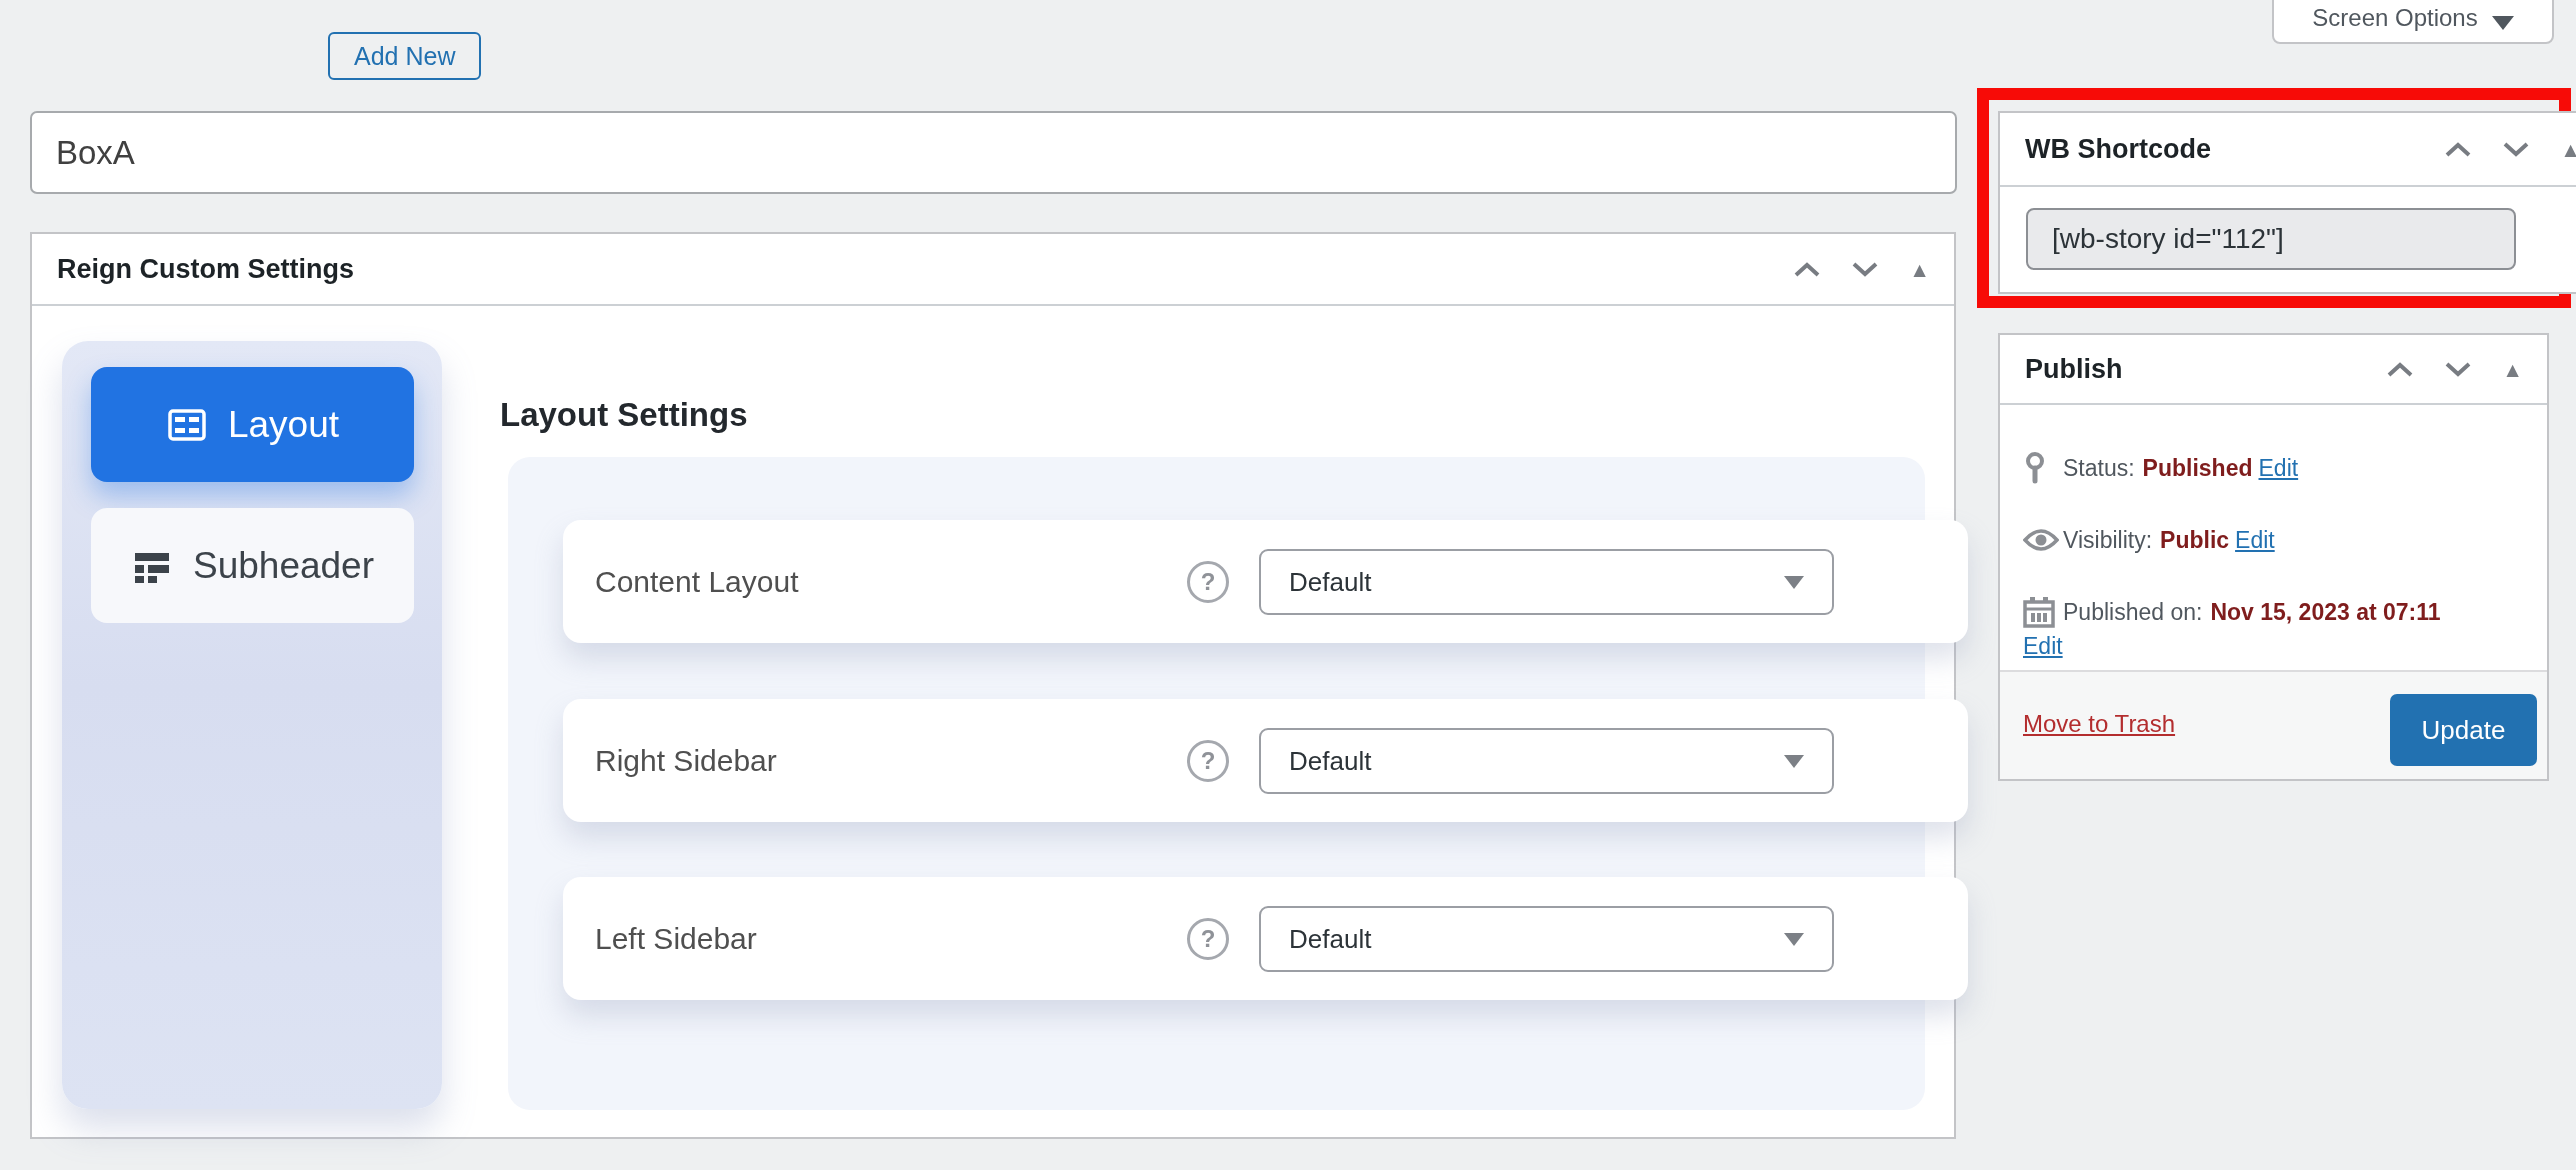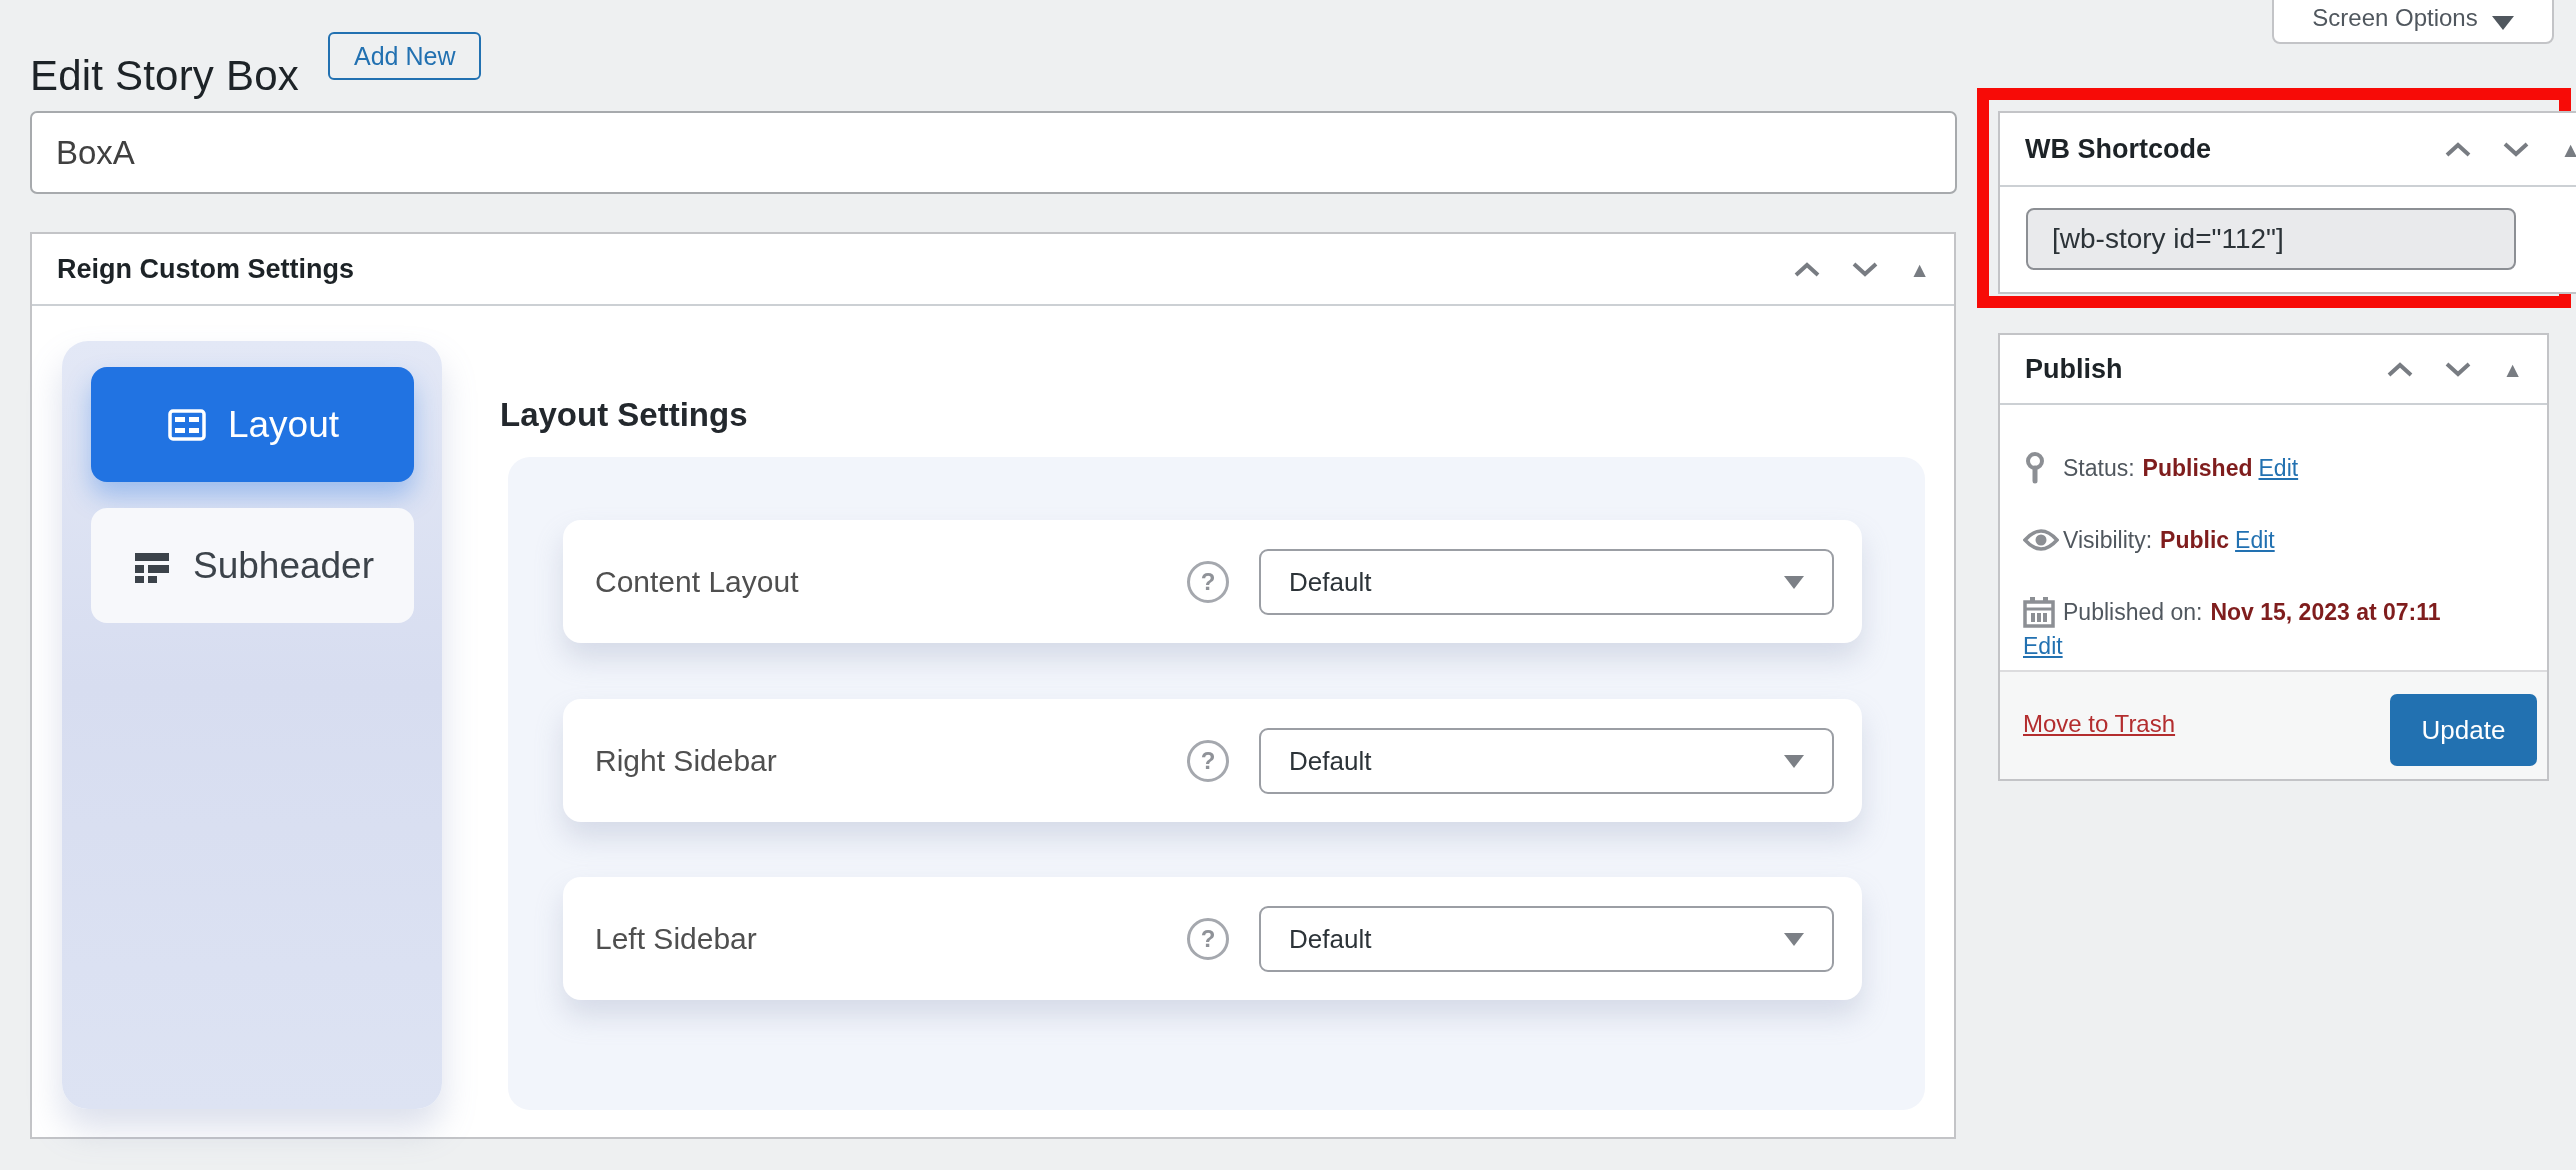--- a/index.html
+++ b/index.html
@@ -60,42 +60,41 @@
   .tabs-panel{position:absolute;left:30px;top:107px;width:380px;height:768px;border-radius:26px;
     background:linear-gradient(180deg,#e3e8f6 0%,#d7ddf0 45%,#dde3f3 100%);
     box-shadow:0 20px 34px rgba(130,145,185,0.28);}
   .side-tab{position:absolute;left:29px;width:323px;height:115px;border-radius:16px;display:flex;align-items:center;
     justify-content:center;gap:20px;font-size:37px;cursor:pointer;}
   .side-tab.active{top:26px;background:#2173e2;color:#ffffff;box-shadow:0 14px 26px rgba(33,115,226,0.35);}
   .side-tab.inactive{top:167px;background:#f7f8fb;color:#3c434a;}
 
   .section-title{position:absolute;left:468px;top:135px;font-size:33px;font-weight:bold;color:#23282d;}
   .settings-panel{position:absolute;left:476px;top:223px;width:1417px;height:653px;background:#f2f5fb;border-radius:22px;}
-  .setting-card{position:absolute;left:55px;width:1299px;height:123px;background:#fff;border-radius:18px;
+  .setting-card{position:absolute;left:55px;width:1405px;height:123px;background:#fff;border-radius:18px;
     box-shadow:0 16px 28px rgba(150,160,190,0.30);}
   .setting-card.row-0{top:63px;}
   .setting-card.row-1{top:242px;}
   .setting-card.row-2{top:420px;}
   .setting-label{position:absolute;left:32px;top:0;height:123px;display:flex;align-items:center;font-size:30px;color:#4f4f4f;}
   .help-icon{position:absolute;left:624px;top:41px;width:42px;height:42px;box-sizing:border-box;border:3px solid #a5a8ae;
     border-radius:50%;display:flex;align-items:center;justify-content:center;font-size:24px;font-weight:bold;color:#8f9298;}
   .select-box{position:absolute;left:696px;top:29px;width:575px;height:66px;box-sizing:border-box;background:#fff;
     border:2px solid #9b9ea4;border-radius:9px;display:flex;align-items:center;cursor:pointer;}
   .select-value{margin-left:28px;font-size:26px;color:#2c3338;}
   .select-caret{position:absolute;right:28px;width:0;height:0;border-left:10px solid transparent;
     border-right:10px solid transparent;border-top:13px solid #7c8086;}
 
   .icon-svg{display:block;}
 </style>
 </head>
 <body>
 
 <div class="page">
 
-  <h1 class="page-title">Edit Story Box</h1>
   <button class="add-new-btn">Add New</button>
   <div class="screen-options">
     <span>Screen Options</span>
     <span class="caret-down"></span>
   </div>
 
   <input class="title-input" type="text" value="BoxA" style="">
 
   <div class="annotation-frame"></div>
 

